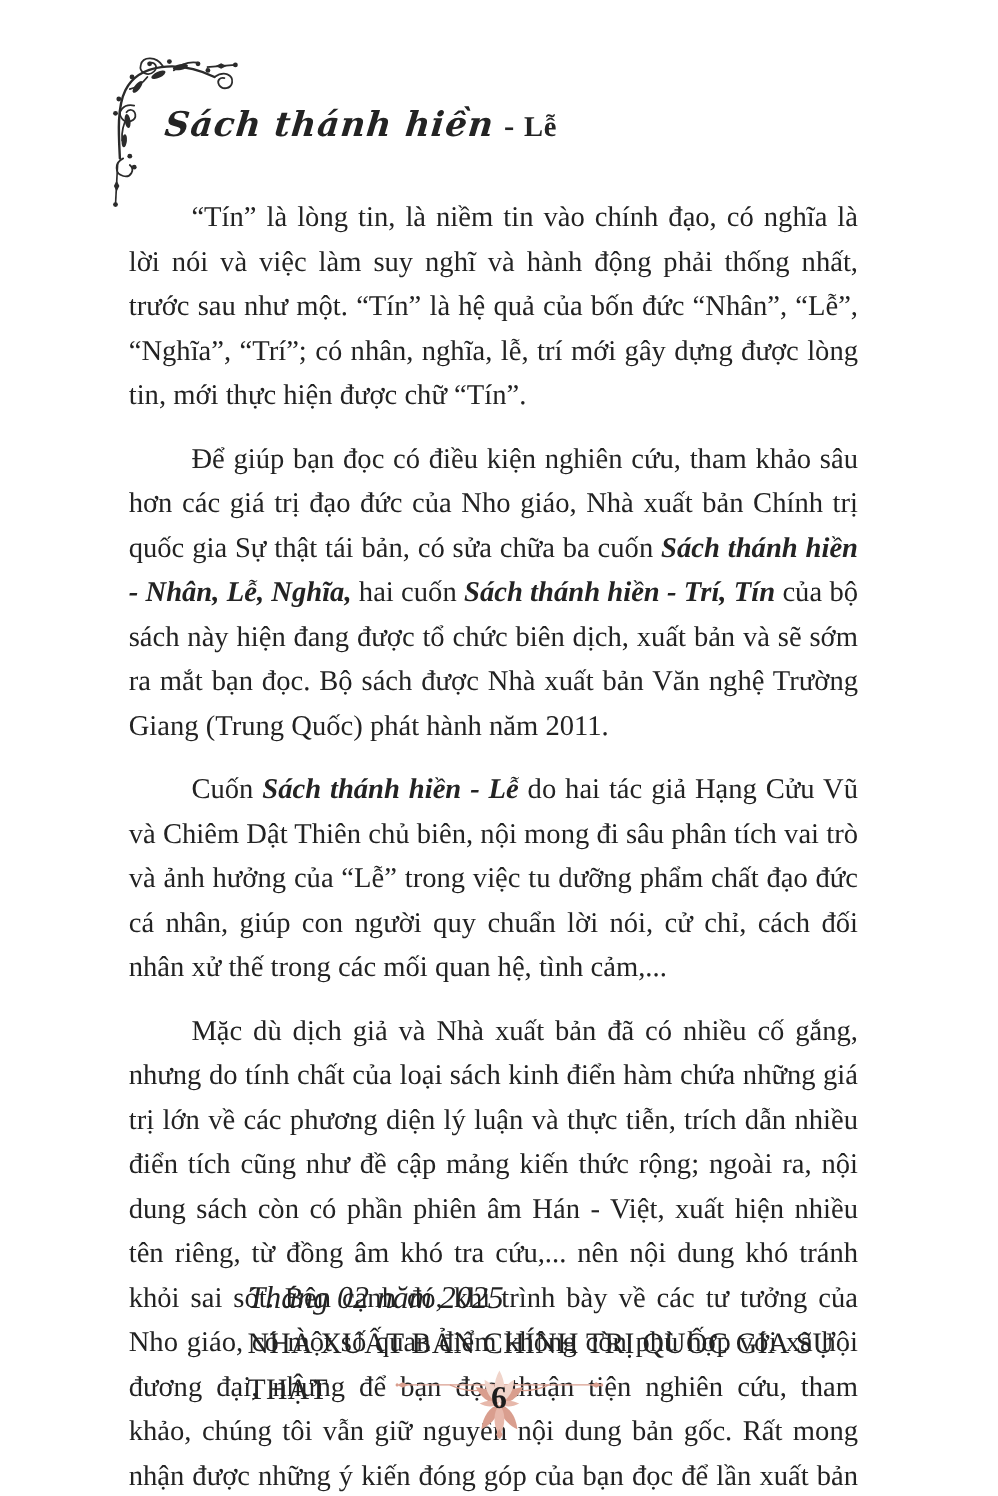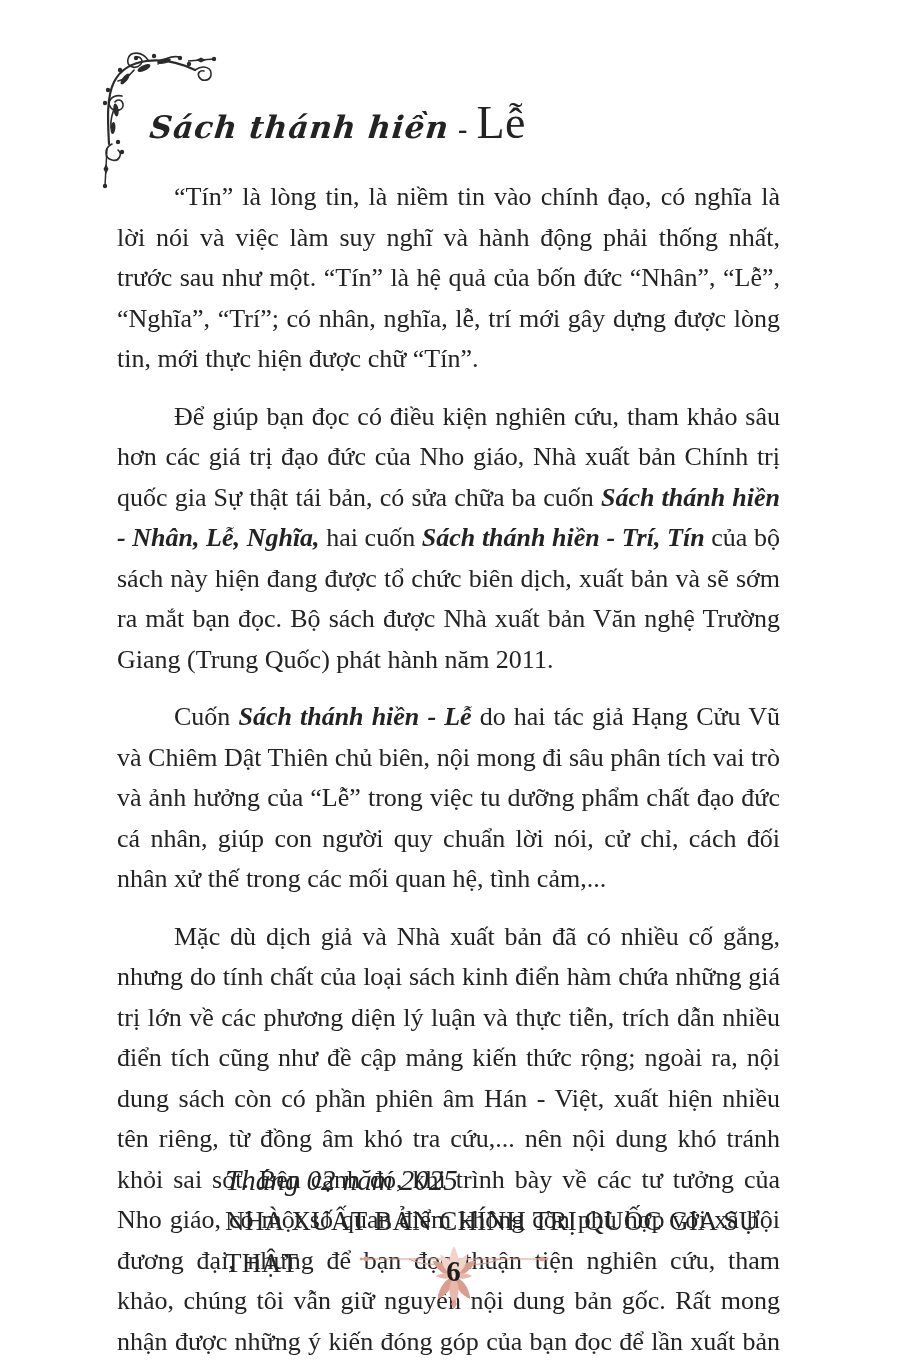--- a/index.html
+++ b/index.html
@@ -19,21 +19,21 @@
     display:flex; align-items:baseline; gap:9px;
     white-space:nowrap;
   }
   .series-title {
     font-family:"DejaVu Serif", serif;
     font-style:italic; font-weight:700;
     font-size:31px; letter-spacing:1px;
     transform:skewX(-6deg);
   }
   .head-sep { font-size:28px; font-weight:600; }
-  .volume-title { font-size:46px; font-weight:400; letter-spacing:0.5px; }
+  .volume-title { font-size:26px; font-weight:700; letter-spacing:0.5px; }
 
   
   .body-text {
     position:absolute; left:100px; top:160px; width:697px;
     font-size:26px; line-height:40.5px;
     text-align:justify;
   }
   .body-text p { margin:17px; text-indent:57px; }
   .book-title-em { font-weight:bold; font-style:italic; }
 

